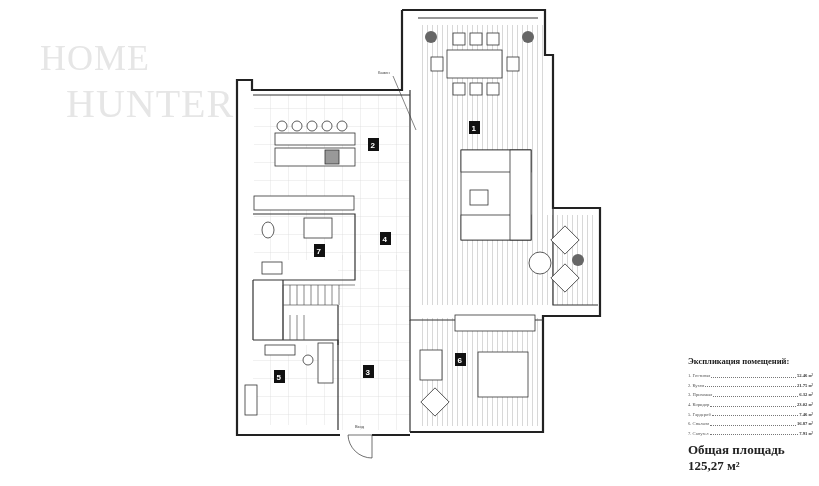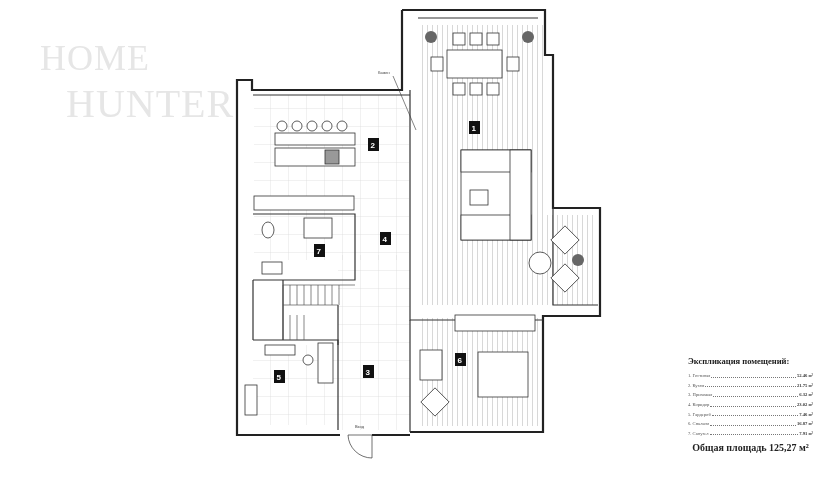--- a/index.html
+++ b/index.html
@@ -7,21 +7,21 @@
   .wm{position:absolute;color:#e6e6e6;font-family:"Liberation Serif",serif;font-weight:400;letter-spacing:1px;line-height:1;}
   #wm1{left:40px;top:40px;font-size:36px;}
   #wm2{left:66px;top:84px;font-size:40px;}
   svg{position:absolute;left:0;top:0;}
   .legend{position:absolute;left:688px;top:356px;width:125px;color:#222;font-family:Liberation Serif, serif;}
   .legend-title{font-weight:bold;font-size:8.5px;margin-bottom:5px;}
   .legend-row{display:flex;font-size:4.6px;color:#555;height:9.6px;align-items:center;}
   .legend-row .n{white-space:nowrap;}
   .legend-row .dots{flex:1;border-bottom:1px dotted #777;margin:0 1px;height:3px;}
   .legend-row .v{font-weight:bold;color:#333;white-space:nowrap;}
-  .legend-total{font-weight:bold;font-size:10px;margin-top:4px;text-align:center;}
+  .legend-total{font-weight:bold;font-size:13px;margin-top:4px;}
   .lbl{font-size:4px;fill:#444;font-family:"Liberation Sans",sans-serif;}
   .num{font-size:8px;fill:#fff;font-weight:bold;font-family:"Liberation Sans",sans-serif;}
 </style>
 </head>
 <body>
 
 <div class="wm" id="wm1">HOME</div>
 <div class="wm" id="wm2">HUNTER</div>
 
 <svg width="819" height="486" viewBox="0 0 819 486">

